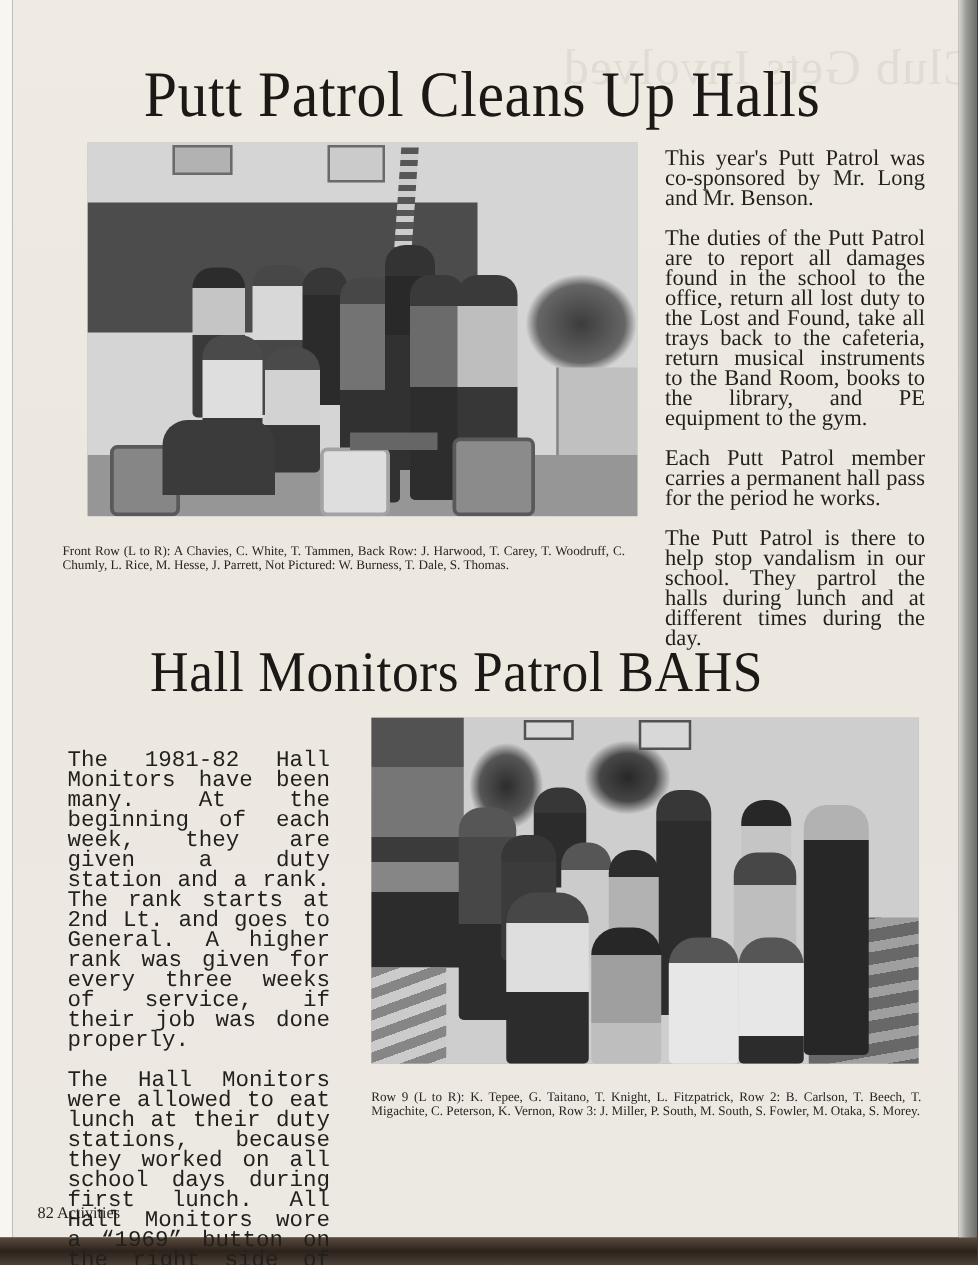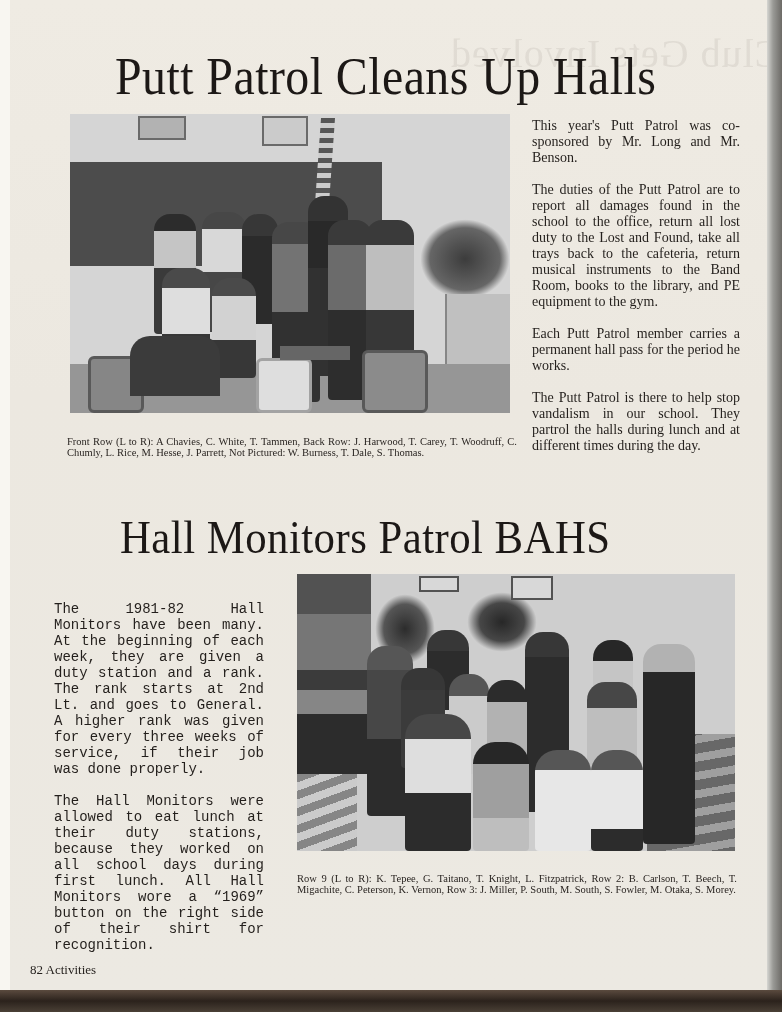--- a/index.html
+++ b/index.html
@@ -37,32 +37,32 @@
       position: absolute; overflow: hidden;
       background: #bdb8b0;
       filter: grayscale(1);
     }
     .photo-1 { left: 70px; top: 114px; width: 440px; height: 299px; }
     .photo-2 { left: 297px; top: 574px; width: 438px; height: 277px; }
 
     .shape { position: absolute; }
 
     .body-text {
-      position: absolute; font-size: 14px; line-height: 16px; text-align: justify;
+      position: absolute; font-size: 18px; line-height: 16px; text-align: justify;
       color: #231f1c;
     }
     .body-text p { margin-bottom: 16px; }
     .col-right { left: 532px; top: 118px; width: 208px; }
     .col-left { left: 54px; top: 601px; width: 210px; font-family: Liberation Mono, monospace; }
 
     .caption {
       position: absolute; font-size: 10.5px; line-height: 11px; color: #2a2522;
       text-align: justify;
     }
-    .caption-1 { left: 67px; top: 436px; width: 450px; }
+    .caption-1 { left: 50px; top: 436px; width: 450px; }
     .caption-2 { left: 297px; top: 873px; width: 440px; }
 
     .folio { position: absolute; left: 30px; top: 962px; font-size: 13px; color: #231f1c; }
   </style>
 </head>
 <body>
 
 <div class="scan-bg"></div>
 <div class="left-margin"></div>
 <div class="page"></div>

